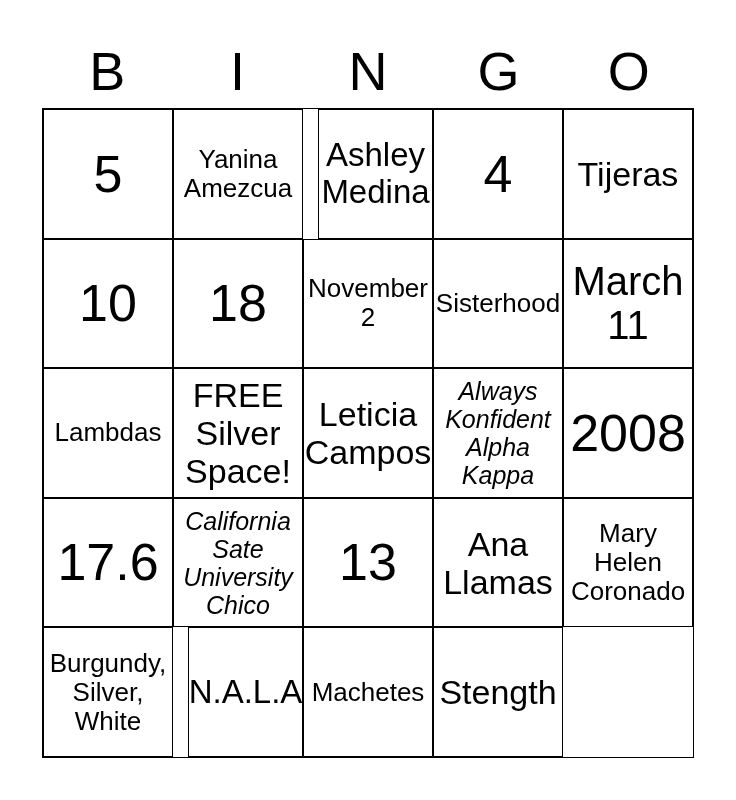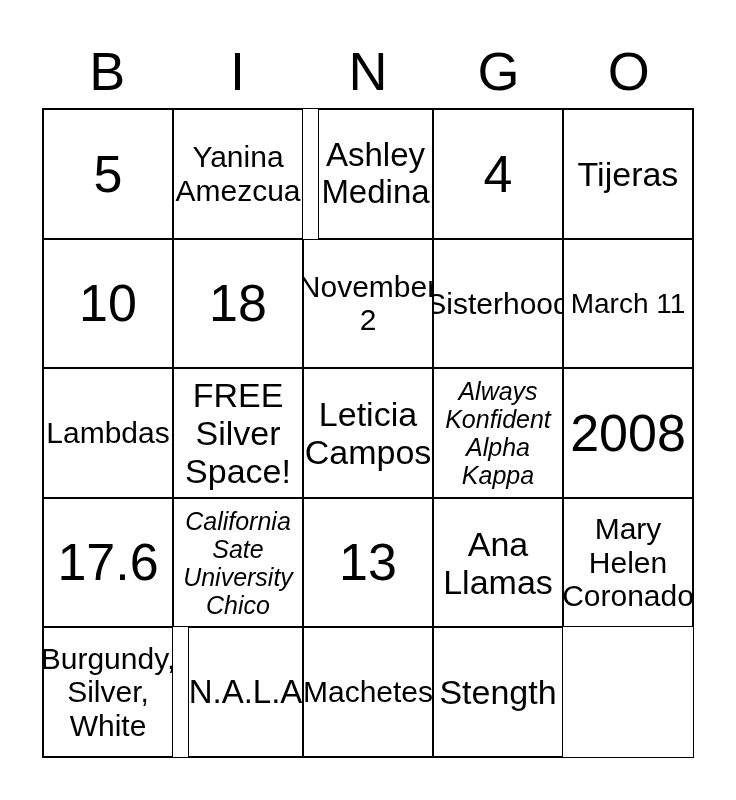--- a/index.html
+++ b/index.html
@@ -48,24 +48,24 @@
     align-items: center;
     justify-content: center;
     text-align: center;
     line-height: 1.12;
     padding: 1px;
     color: #000000;
     background: #ffffff;
     overflow: hidden;
   }
   .fs-num { font-size: 52px; }
-  .fs-xl  { font-size: 28px; text-align: center; }
+  .fs-xl  { font-size: 40px; text-align: center; }
   .fs-lg  { font-size: 34px; }
   .fs-ml  { font-size: 33px; margin-left: 15px; }
-  .fs-md  { font-size: 30px; text-align: center; }
+  .fs-md  { font-size: 26px; text-align: center; }
   .fs-sm  { font-size: 25px; font-style: italic; }
 </style>
 </head>
 <body>
 
 <div class="page">
 
   <div class="bingo-header">
     <div class="letter">B</div>
     <div class="letter">I</div>

